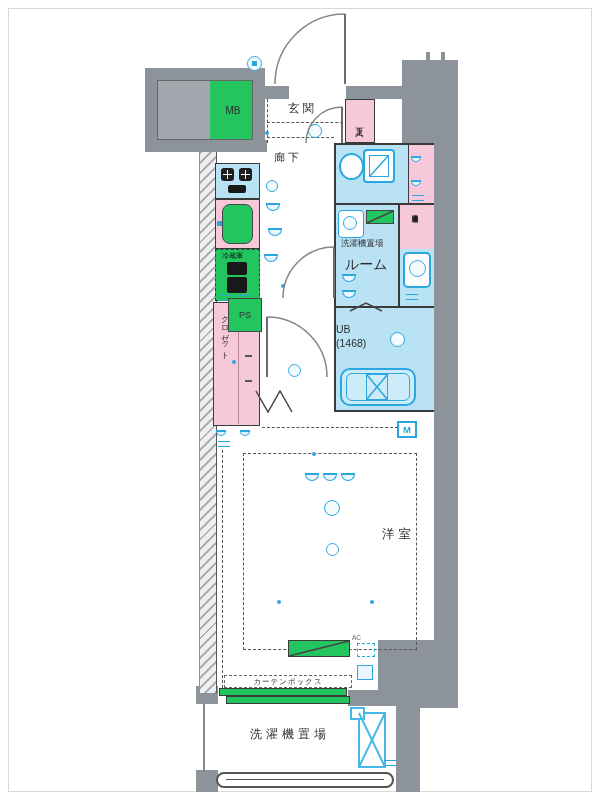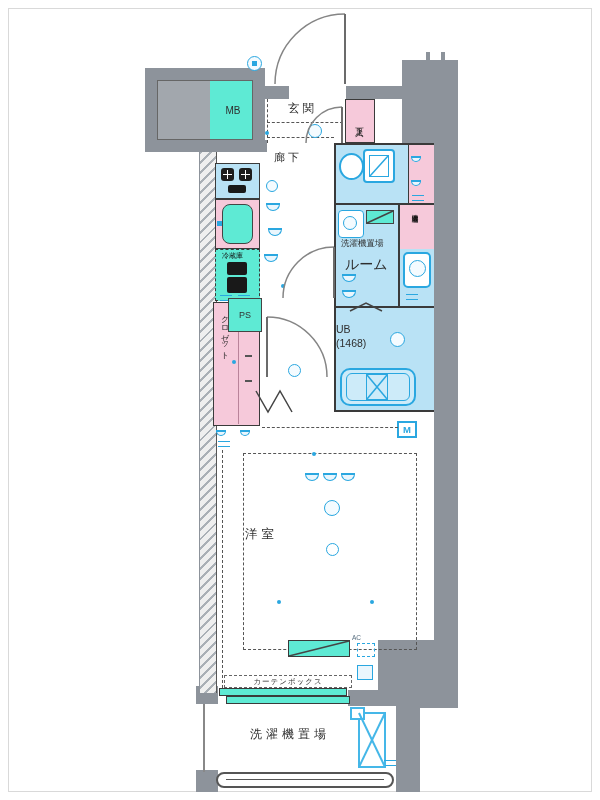--- a/index.html
+++ b/index.html
@@ -6,21 +6,21 @@
   .page{position:relative;width:600px;height:800px;background:#fff;overflow:hidden;
         font-family:"Liberation Sans","DejaVu Sans",sans-serif;color:#333;padding-left:16px;}
   .frame{position:absolute;left:8px;top:8px;width:582px;height:782px;border:1px solid #d9d9d9;}
   .abs{position:absolute;}
   .wall{position:absolute;background:#8d939b;}
   .hatch{position:absolute;background:
      repeating-linear-gradient(135deg,#aab0b6 0 2px,transparent 2px 7px),#efefef;
      border-left:1px solid #8d939b;border-right:1px solid #555;}
   .blue{position:absolute;background:#b9e2f5;}
   .pinkf{position:absolute;background:#f6c9da;}
-  .whitebox{position:absolute;background:#5eead4;}
+  .whitebox{position:absolute;background:#22c55e;}
   .iline{position:absolute;background:#3a3a3a;}
   .dash-h{position:absolute;border-top:1.5px dashed #555;height:0;}
   .dash-v{position:absolute;border-left:1.5px dashed #555;width:0;}
   .dash-rect{position:absolute;border:1.5px dashed #555;}
   .lbl{position:absolute;white-space:nowrap;color:#2e2e2e;}
   .vtext{writing-mode:vertical-rl;text-orientation:upright;}
   .semi{position:absolute;width:14px;height:8px;border:1.5px solid #2aa7e0;border-top-width:2px;
         border-radius:0 0 12px 12px;background:#eaf6fd;box-sizing:border-box;}
   .semi.sm{width:10px;height:6px;}
   .circ{position:absolute;border:1.5px solid #2aa7e0;border-radius:50%;background:#f4fbff;box-sizing:border-box;}
@@ -164,21 +164,21 @@
     <span style="font-size:9.5px;font-weight:bold;color:#2aa7e0">M</span>
   </div>
 
   <div class="dash-h" style="left:262px;top:427px;width:136px"></div>
   <div class="dash-rect" style="left:243px;top:453px;width:172px;height:195px"></div>
   <div class="dash-v" style="left:222px;top:450px;height:238px"></div>
   <div class="semi" style="left:305px;top:473px"></div>
   <div class="semi" style="left:323px;top:473px"></div>
   <div class="semi" style="left:341px;top:473px"></div>
   <div class="circ" style="left:324px;top:500px;width:16px;height:16px"></div>
-  <div class="lbl" style="left:245px;top:526px;width:170px;text-align:left;font-size:12.5px;letter-spacing:4px">洋室</div>
+  <div class="lbl" style="left:245px;top:526px;width:170px;text-align:right;font-size:12.5px;letter-spacing:4px">洋室</div>
   <div class="circ" style="left:326px;top:543px;width:13px;height:13px;background:transparent"></div>
   <div class="dot" style="left:312px;top:452px"></div>
   <div class="dot" style="left:277px;top:600px"></div>
   <div class="dot" style="left:370px;top:600px"></div>
 
   <div class="whitebox" style="left:288px;top:640px;width:62px;height:17px;border:1.5px solid #3a3a3a;box-sizing:border-box"></div>
   <div class="lbl" style="left:352px;top:634px;font-size:6.5px;color:#546b7d">AC</div>
   <div class="abs" style="left:357px;top:643px;width:18px;height:14px;border:1.5px dashed #2aa7e0;box-sizing:border-box"></div>
   <div class="abs" style="left:357px;top:665px;width:16px;height:15px;border:1.5px solid #2aa7e0;box-sizing:border-box;background:#eaf6fd"></div>
 

